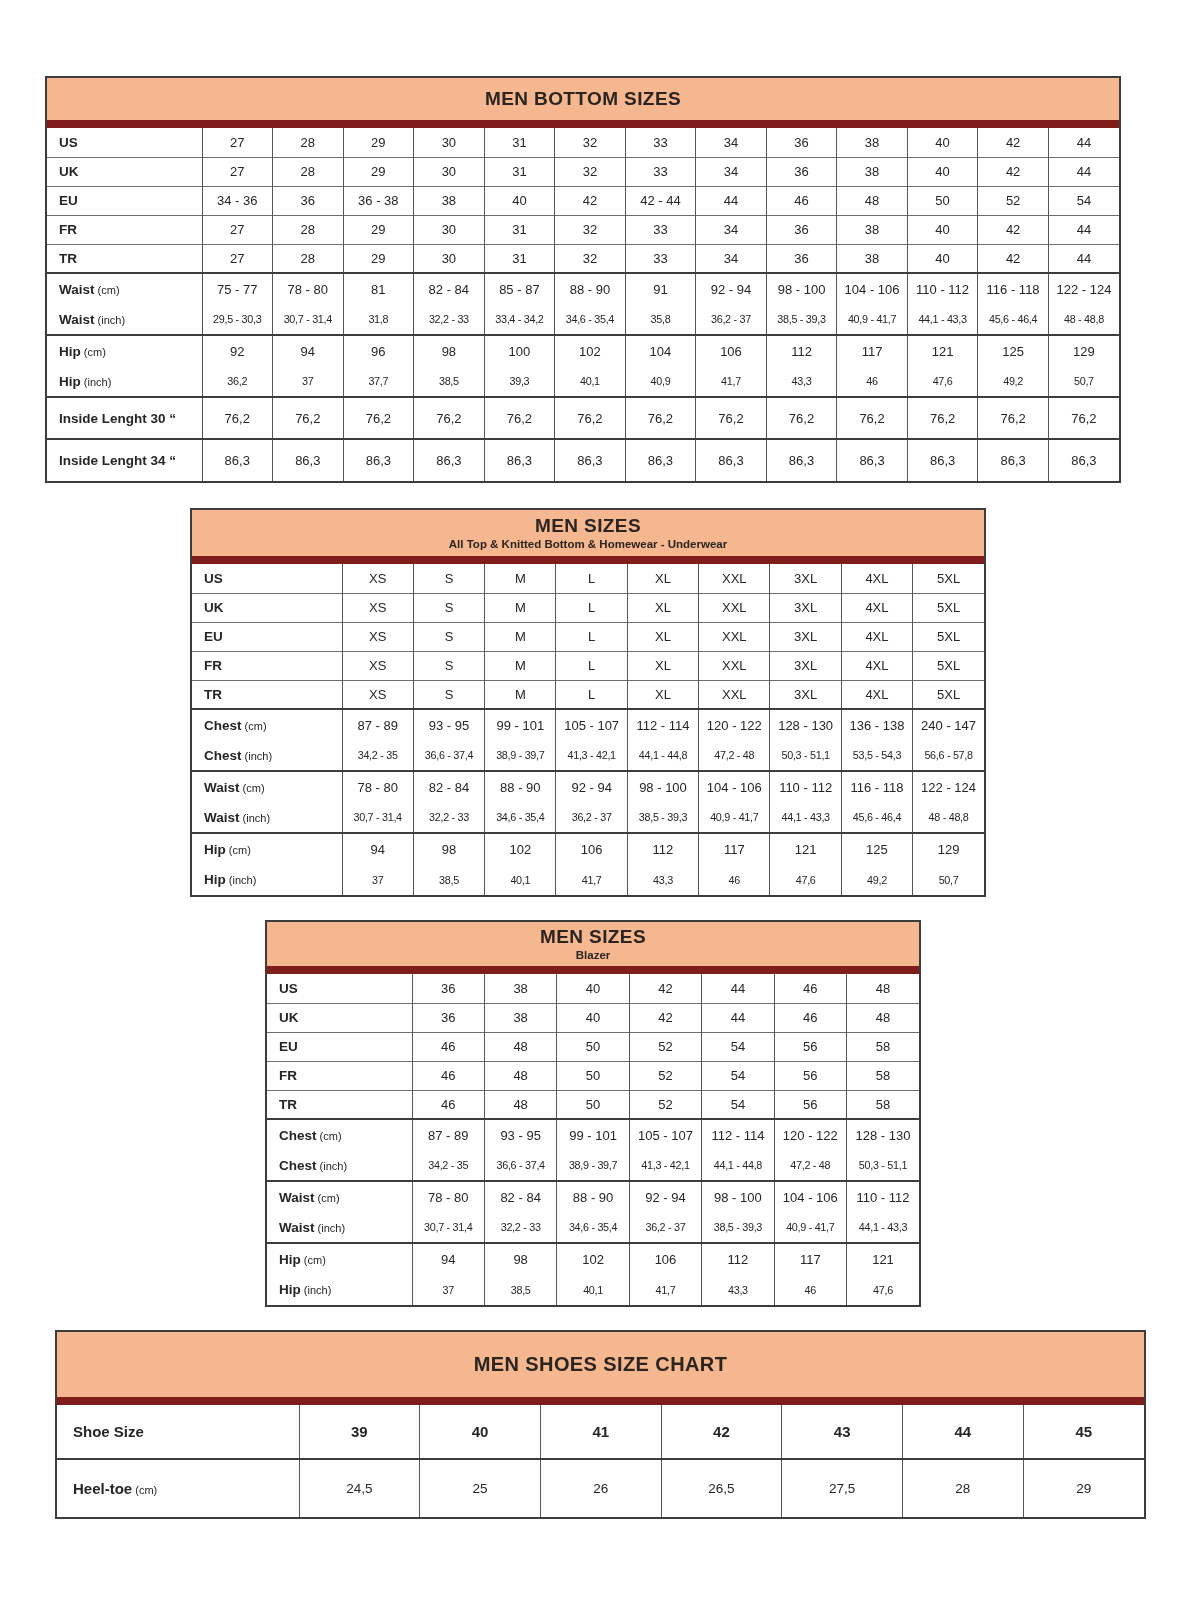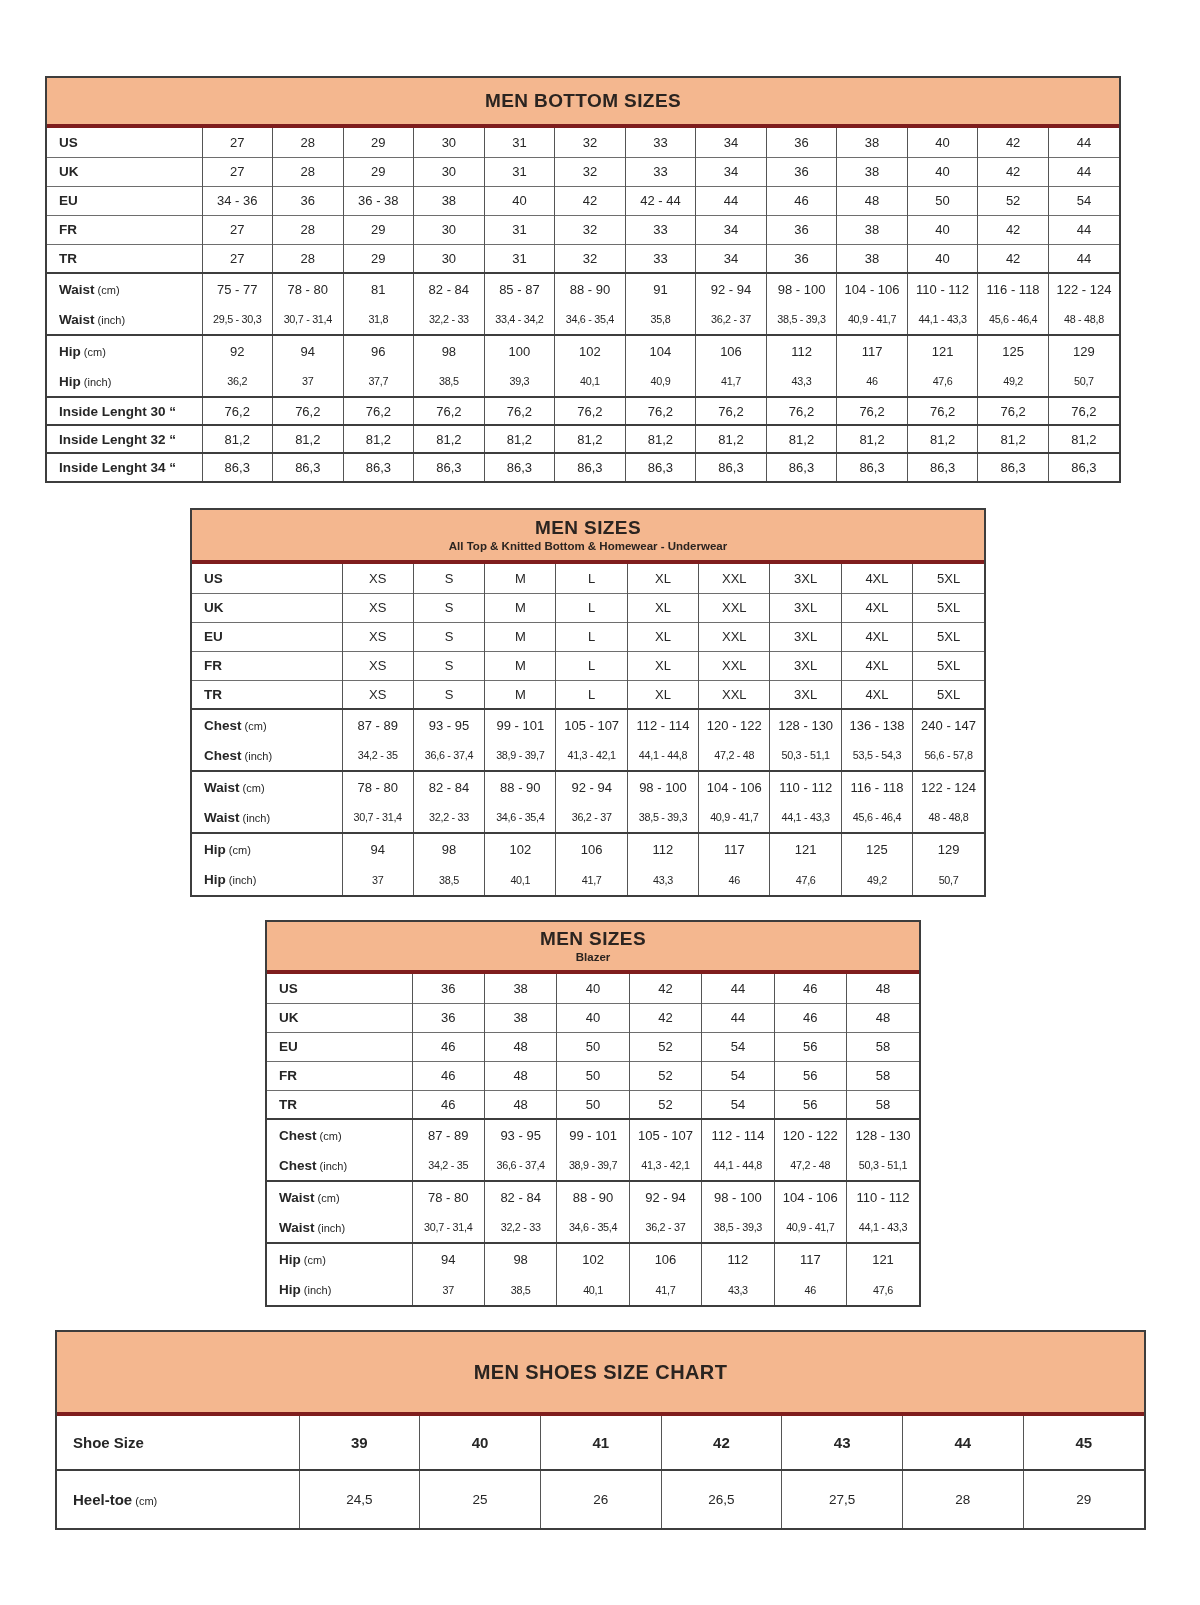--- a/index.html
+++ b/index.html
@@ -13,21 +13,21 @@
   }
   .size-table {
     position: absolute;
     border: 2.5px solid #3d3d3d;
     background: #ffffff;
   }
   .t-head {
     background: #f4b78f;
     display: flex; flex-direction: column;
     align-items: center; justify-content: center;
-    border-bottom: 4px solid #7f1d1d;
+    border-bottom: 8px solid #7f1d1d;
     line-height: 1.15;
   }
   .t-title { font-weight: bold; font-size: 19px; letter-spacing: .4px; color: #2b2420; }
   .t-sub   { font-weight: bold; font-size: 11.5px; color: #2b2420; margin-top: 1px; }
   .t-sub:empty { display: none; }
 
   table { width: 100%; border-collapse: collapse; table-layout: fixed; }
   td {
     border-left: 1.5px solid #555555;
     text-align: center;
@@ -43,42 +43,42 @@
     font-size: 13.5px;
   }
   .unit { font-size: 11px; font-weight: normal; }
 
   tr.group-start td { border-top: 2px solid #3d3d3d; }
   tr.thin-top  td { border-top: 1.2px solid #6e6e6e; }
 
   tr.kind-size   { height: 29px; }
   tr.kind-cm     { height: 31px; }
   tr.kind-inch   { height: 31px; }
-  tr.kind-inside { height: 28px; }
+  tr.kind-inside { height: 42px; }
   tr.kind-shoe   { height: 54px; }
   tr.kind-heel   { height: 58px; }
 
   tr.kind-inch td.data-cell { font-size: 10.8px; letter-spacing: -0.3px; }
   .bv { font-weight: bold; }
 
   
   .t1 { left: 45px;  top: 76px;   width: 1076px; }
   .t1 .t-head { height: 50px; }
   .t1 col.label-col { width: 155px; }
 
   .t2 { left: 190px; top: 508px;  width: 796px; }
   .t2 .t-head { height: 54px; }
   .t2 col.label-col { width: 150px; }
 
   .t3 { left: 265px; top: 920px;  width: 656px; }
   .t3 .t-head { height: 52px; }
   .t3 col.label-col { width: 145px; }
 
   .t4 { left: 55px;  top: 1330px; width: 1091px; }
-  .t4 .t-head { height: 84px; }
+  .t4 .t-head { height: 73px; }
   .t4 .t-title { font-size: 20px; }
   .t4 col.label-col { width: 242px; }
   .t4 td.label-cell { font-size: 15px; padding-left: 16px; }
   .t4 tr.kind-shoe td.data-cell { font-size: 15px; }
   .t4 tr.kind-heel td.data-cell { font-size: 13.5px; }
 </style>
 </head>
 <body>
 
 <div>
@@ -260,36 +260,20 @@
             <td class="data-cell">76,2</td>
             <td class="data-cell">76,2</td>
             <td class="data-cell">76,2</td>
             <td class="data-cell">76,2</td>
             <td class="data-cell">76,2</td>
             <td class="data-cell">76,2</td>
             <td class="data-cell">76,2</td>
             <td class="data-cell">76,2</td>
           </tr>
           <tr class="kind-inside group-start">
-            <td class="label-cell"><span>Inside Lenght 32 “</span></td>
-            <td class="data-cell">81,2</td>
-            <td class="data-cell">81,2</td>
-            <td class="data-cell">81,2</td>
-            <td class="data-cell">81,2</td>
-            <td class="data-cell">81,2</td>
-            <td class="data-cell">81,2</td>
-            <td class="data-cell">81,2</td>
-            <td class="data-cell">81,2</td>
-            <td class="data-cell">81,2</td>
-            <td class="data-cell">81,2</td>
-            <td class="data-cell">81,2</td>
-            <td class="data-cell">81,2</td>
-            <td class="data-cell">81,2</td>
-          </tr>
-          <tr class="kind-inside group-start">
             <td class="label-cell"><span>Inside Lenght 34 “</span></td>
             <td class="data-cell">86,3</td>
             <td class="data-cell">86,3</td>
             <td class="data-cell">86,3</td>
             <td class="data-cell">86,3</td>
             <td class="data-cell">86,3</td>
             <td class="data-cell">86,3</td>
             <td class="data-cell">86,3</td>
             <td class="data-cell">86,3</td>
             <td class="data-cell">86,3</td>

